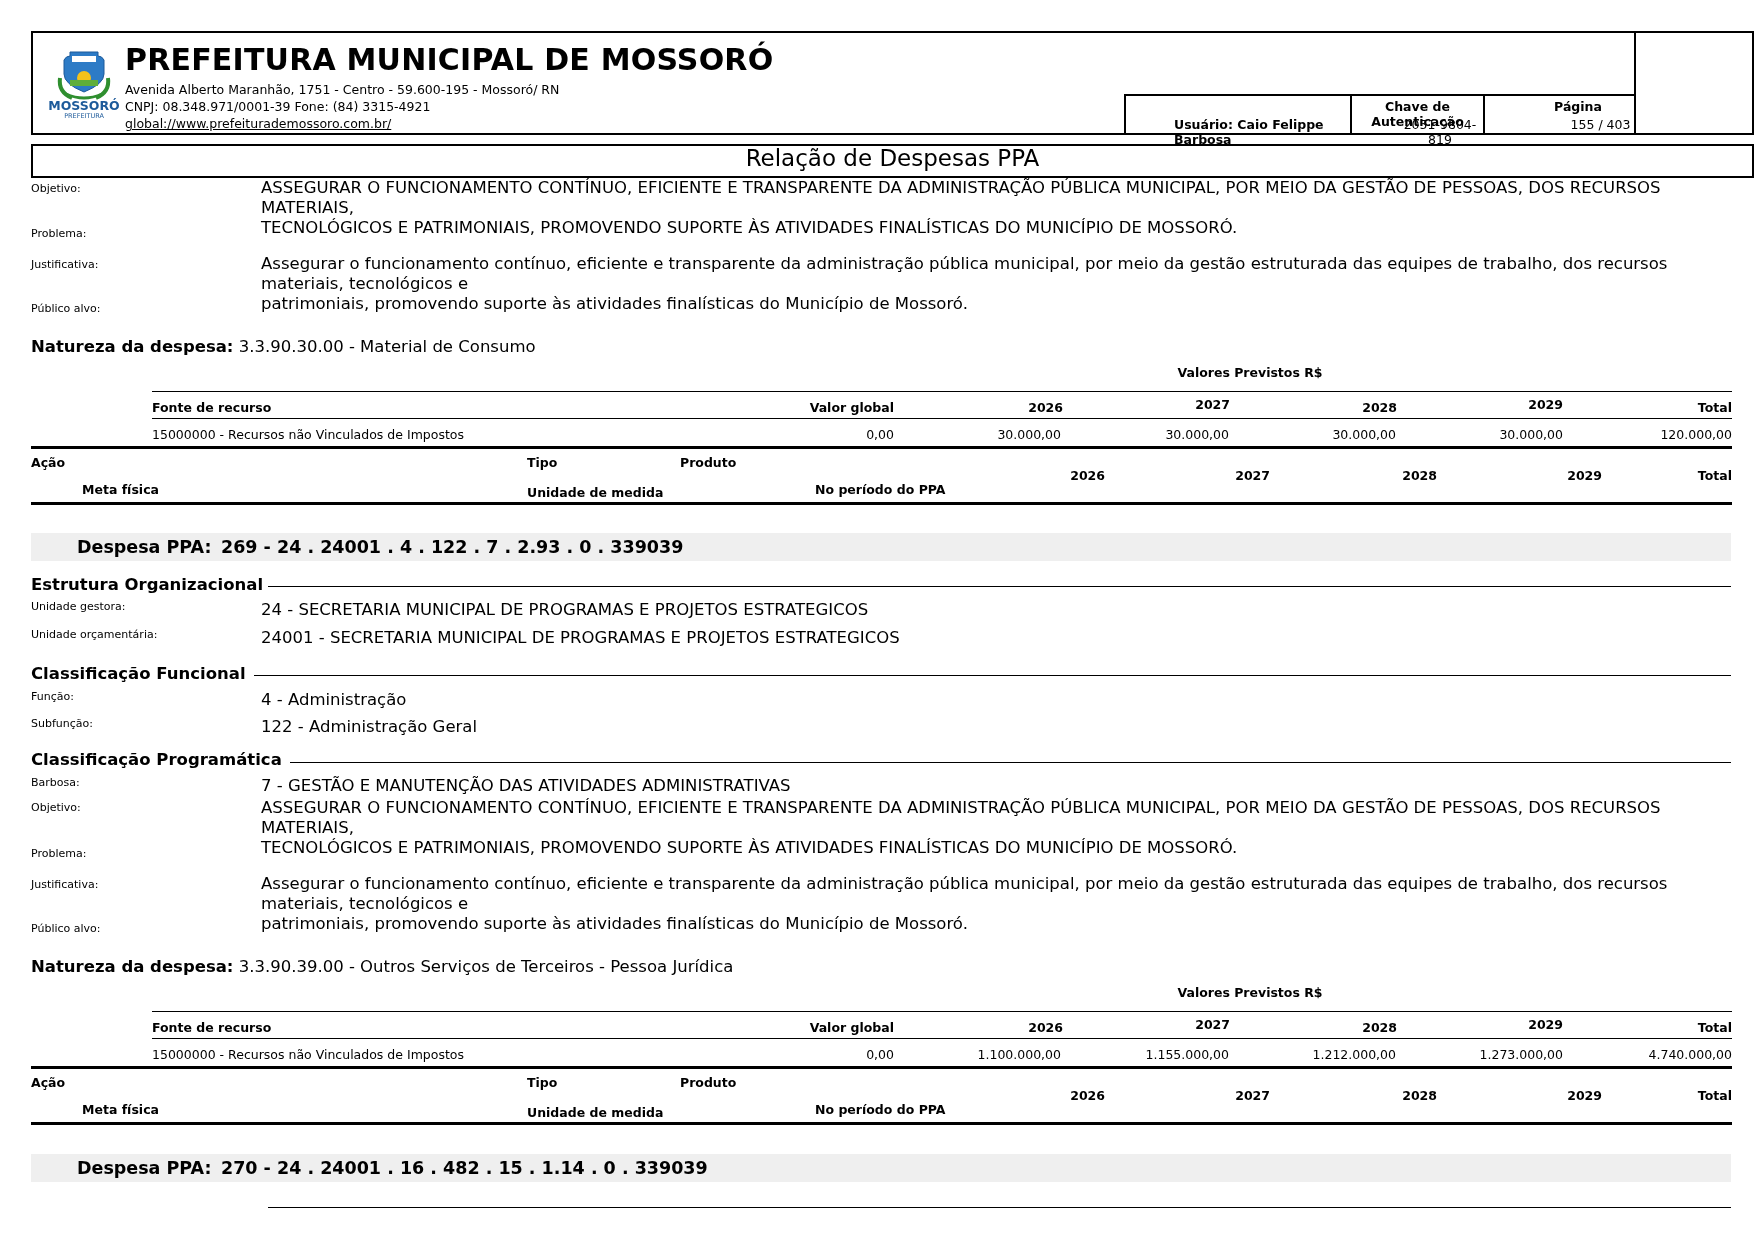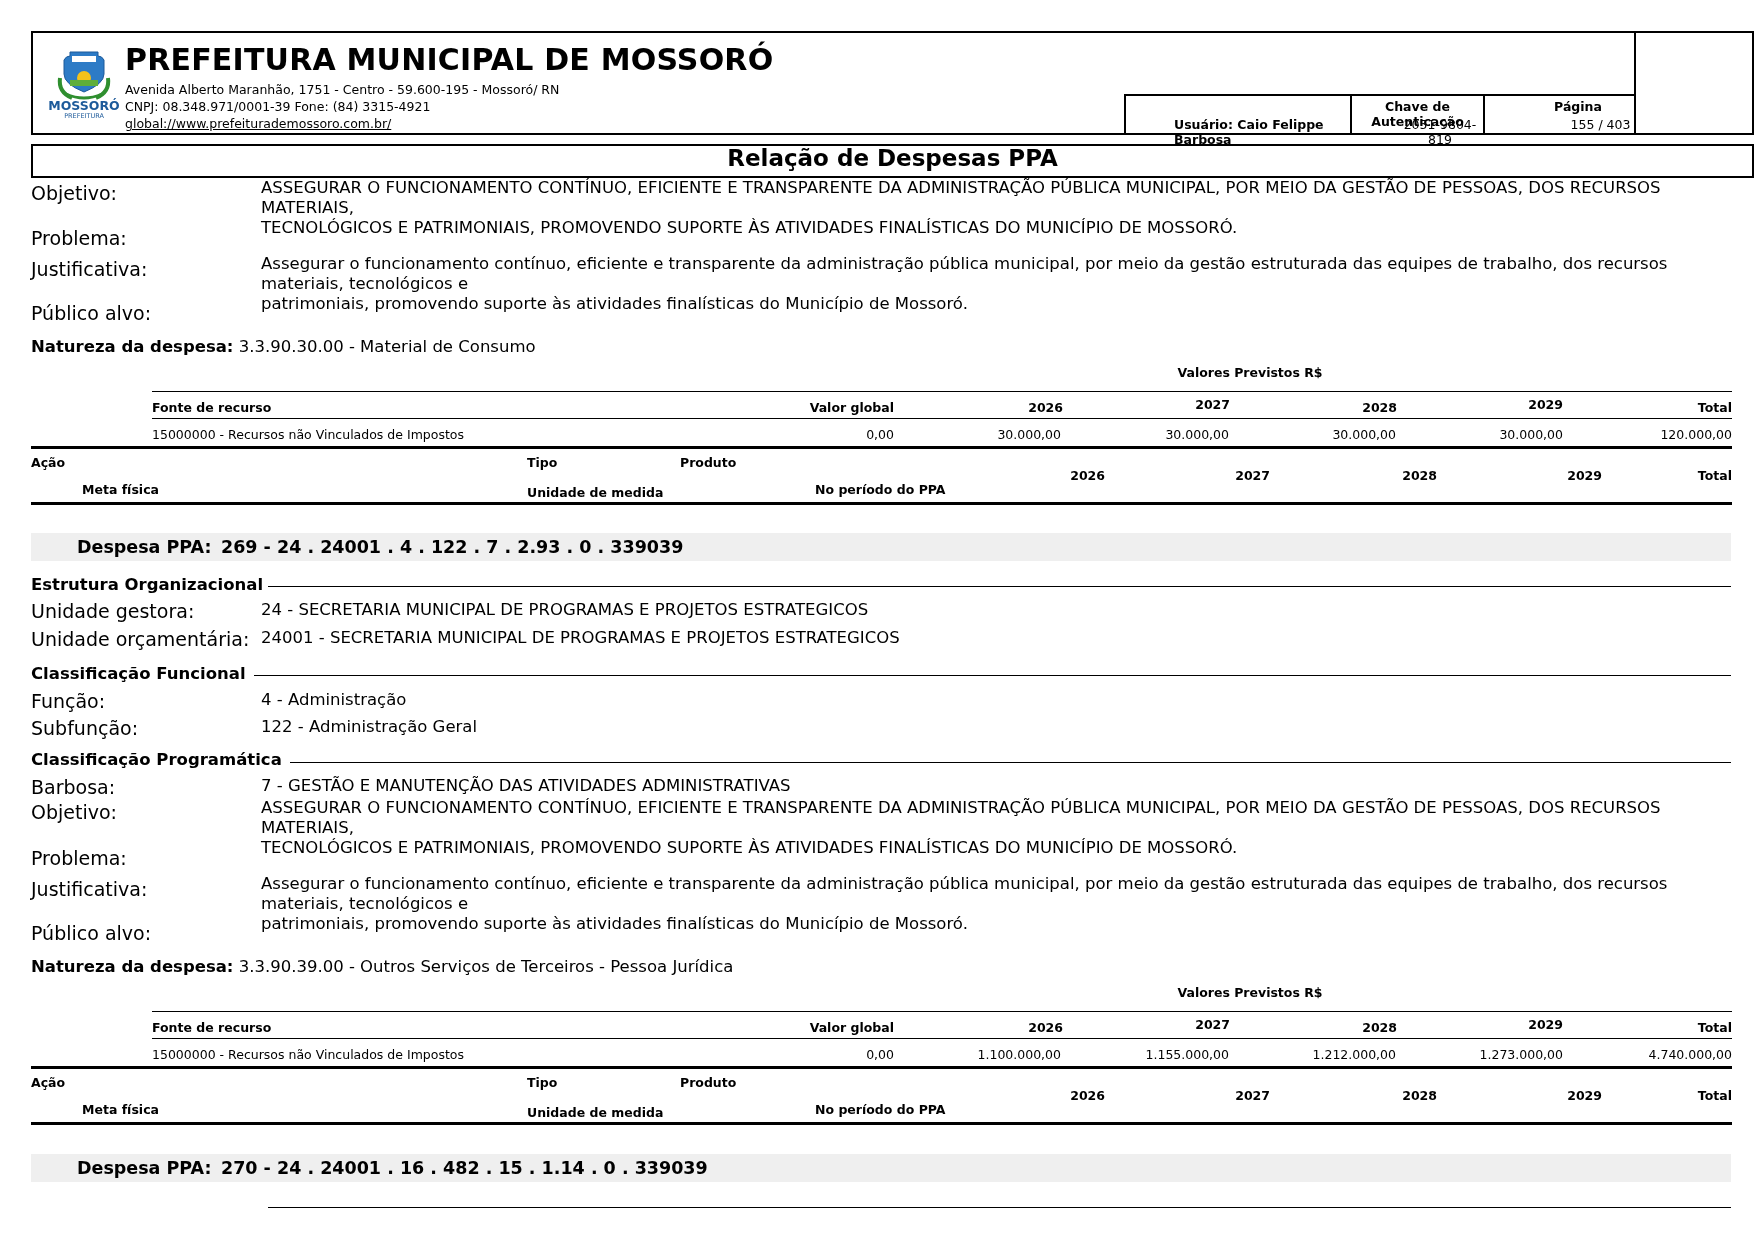--- a/index.html
+++ b/index.html
@@ -13,23 +13,23 @@
   #logo { left:46px; top:48px; width:76px; height:72px; }
   #org-name { left:125px; top:42px; font-size:30px; font-weight:bold; letter-spacing:0.2px; }
   .addr { left:125px; font-size:12.5px; }
   #info-box { left:1124px; top:94px; width:510px; height:41px; border-top:2px solid #000; border-left:2px solid #000; box-sizing:border-box; }
   .info-cell { position:absolute; top:0; height:39px; box-sizing:border-box; font-size:12.5px; }
   .info-cell .lbl { font-weight:bold; position:absolute; top:3px; left:0; right:0; text-align:center; }
   .info-cell .val { position:absolute; top:21px; left:0; right:0; text-align:center;margin-left:45px; }
 
   
   #title-bar { left:31px; top:144px; width:1723px; height:34px; border:2px solid #000; box-sizing:border-box; }
-  #page-title { left:31px; top:145px; width:1723px; text-align:center; font-size:23px; font-weight:bold; }
-
-  .label { left:31px; font-size:19px; }
+  #page-title { left:31px; top:145px; width:1723px; text-align:center; font-size:23px; font-weight:normal; }
+
+  .label { left:31px; font-size:11px; }
   .value { left:261px; font-size:16.5px; line-height:20px; width:1470px; }
   .section { left:31px; font-size:16.5px; font-weight:bold; }
   .sec-line { height:1px; background:#000; }
 
   .natureza { left:31px; font-size:16.5px; }
   .natureza b { font-weight:bold; }
 
   .tbl-sm { font-size:12.5px; }
   .bold { font-weight:bold; }
   .right { text-align:right; }

